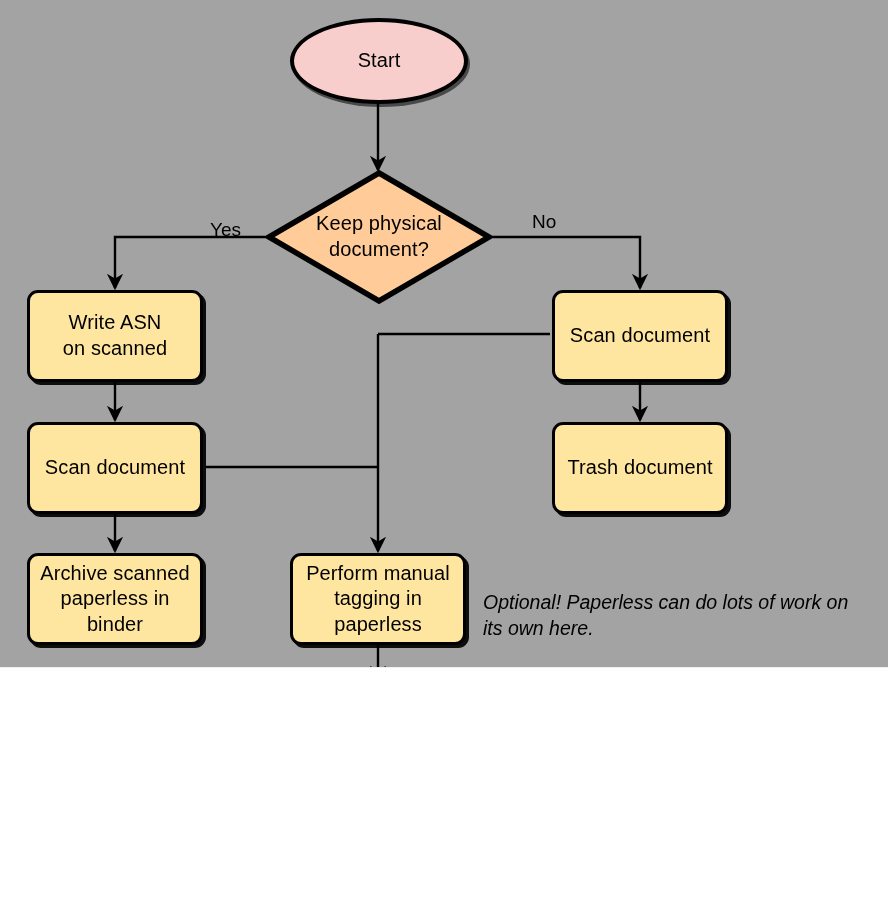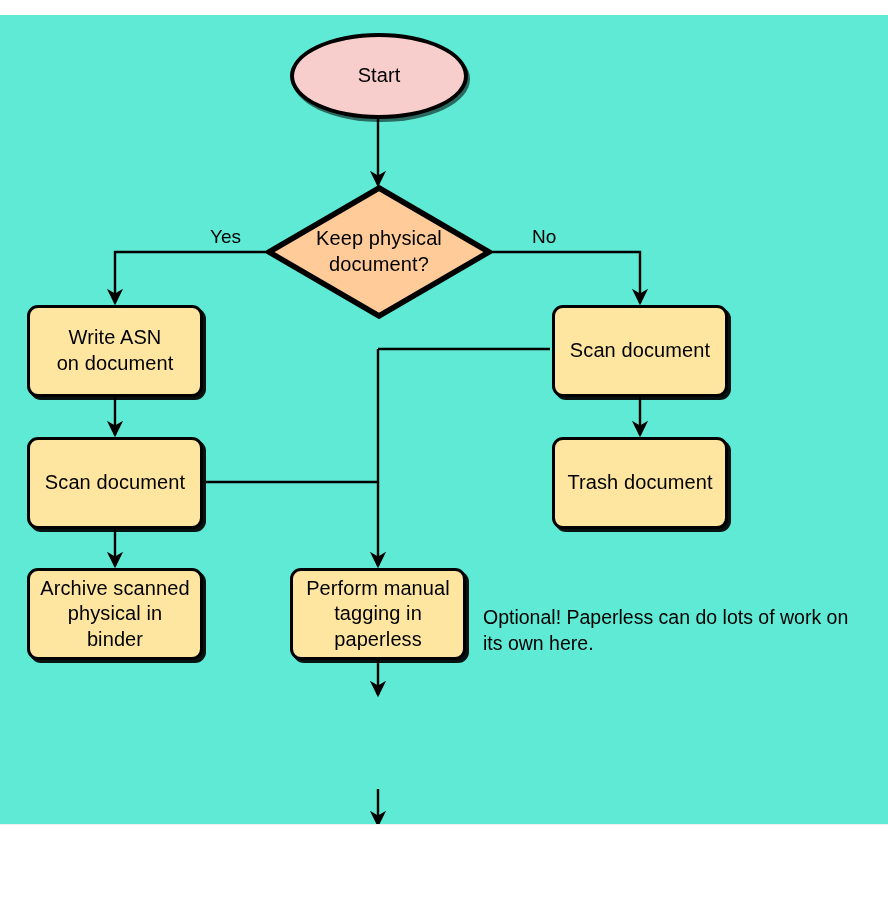--- a/index.html
+++ b/index.html
@@ -8,24 +8,23 @@
     padding: 0;
     background: #ffffff;
   }
   body {
     font-family: "Liberation Sans", sans-serif;
     -webkit-font-smoothing: antialiased;
   }
   #canvas {
     position: relative;
     width: 888px;
-    height: 810px;
-    background: #5eead4;
+    height: 668px;
+    background: #a3a3a3;
     overflow: hidden;
-    margin-top: 15px;
   }
   #edges {
     position: absolute;
     left: 0;
     top: 0;
     width: 888px;
     height: 907px;
     pointer-events: none;
   }
   .node {
@@ -78,20 +77,21 @@
   .edge-label {
     position: absolute;
     font-size: 19px;
     color: #000000;
     z-index: 4;
     white-space: nowrap;
   }
   .annotation {
     position: absolute;
     font-size: 19.5px;
+    font-style: italic;
     line-height: 1.33;
     color: #000000;
     z-index: 4;
     white-space: pre-line;
   }
   .page-edge {
     position: absolute;
     left: 0;
     bottom: 0;
     width: 888px;
@@ -145,50 +145,50 @@
   <div class="node decision" style="left:266px; top:170px; width:226px; height:134px;">
     <svg class="diamond-shape" viewBox="0 0 226 134" preserveAspectRatio="none" xmlns="http://www.w3.org/2000/svg">
       <polygon points="113,3 223,67 113,131 3,67" fill="#ffcc99" stroke="#000000" stroke-width="5.5" stroke-linejoin="miter"></polygon>
     </svg>
     <span class="decision-label">Keep physical
 document?</span>
   </div>
 
   <div class="node process" style="left:27px; top:290px; width:176px; height:92px;">
     <span>Write ASN
-on document</span>
+on scanned</span>
   </div>
 
   <div class="node process" style="left:27px; top:422px; width:176px; height:92px;">
     <span>Scan document</span>
   </div>
 
   <div class="node process" style="left:27px; top:553px; width:176px; height:92px;">
     <span>Archive scanned
-physical in
+paperless in
 binder</span>
   </div>
 
   <div class="node process" style="left:552px; top:290px; width:176px; height:92px;">
     <span>Scan document</span>
   </div>
 
   <div class="node process" style="left:552px; top:422px; width:176px; height:92px;">
     <span>Trash document</span>
   </div>
 
   <div class="node process" style="left:290px; top:553px; width:176px; height:92px;">
     <span>Perform manual
 tagging in
 paperless</span>
   </div>
 
 
 
-  <div class="edge-label" style="left:210px; top:211px;">Yes</div>
+  <div class="edge-label" style="left:210px; top:219px;">Yes</div>
 
   <div class="edge-label" style="left:532px; top:211px;">No</div>
 
   <div class="annotation" style="left:483px; top:590px; width:400px;">Optional! Paperless can do lots of work on
 its own here.</div>
 
   <div class="page-edge"></div>
 
 </div>
 

